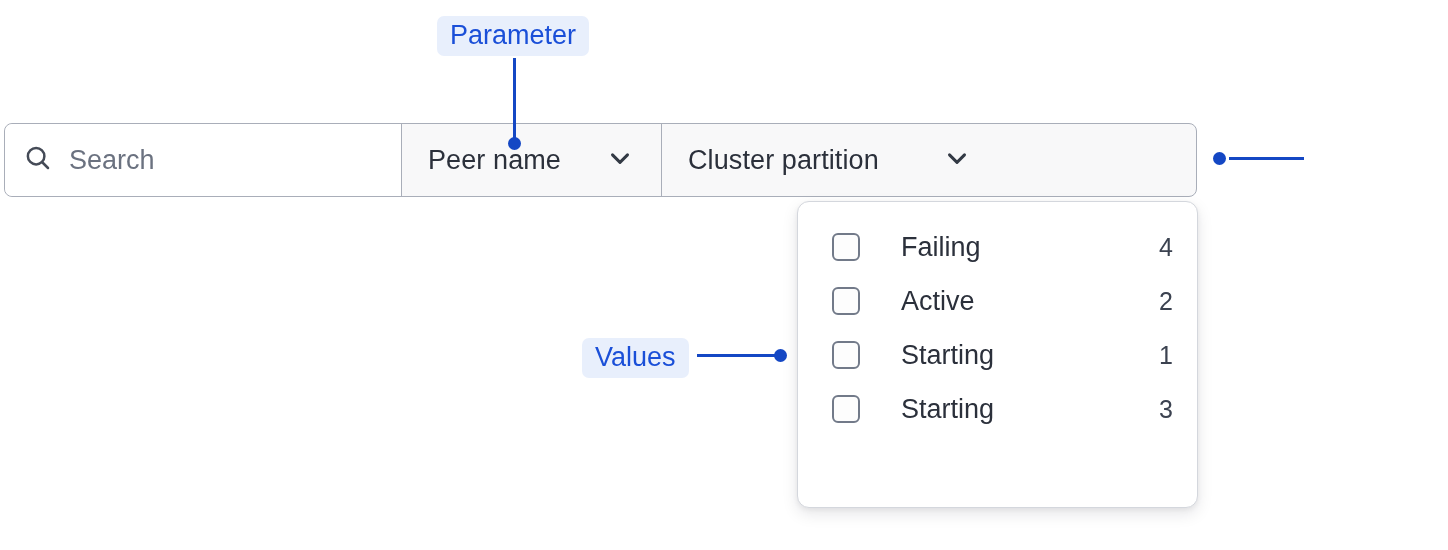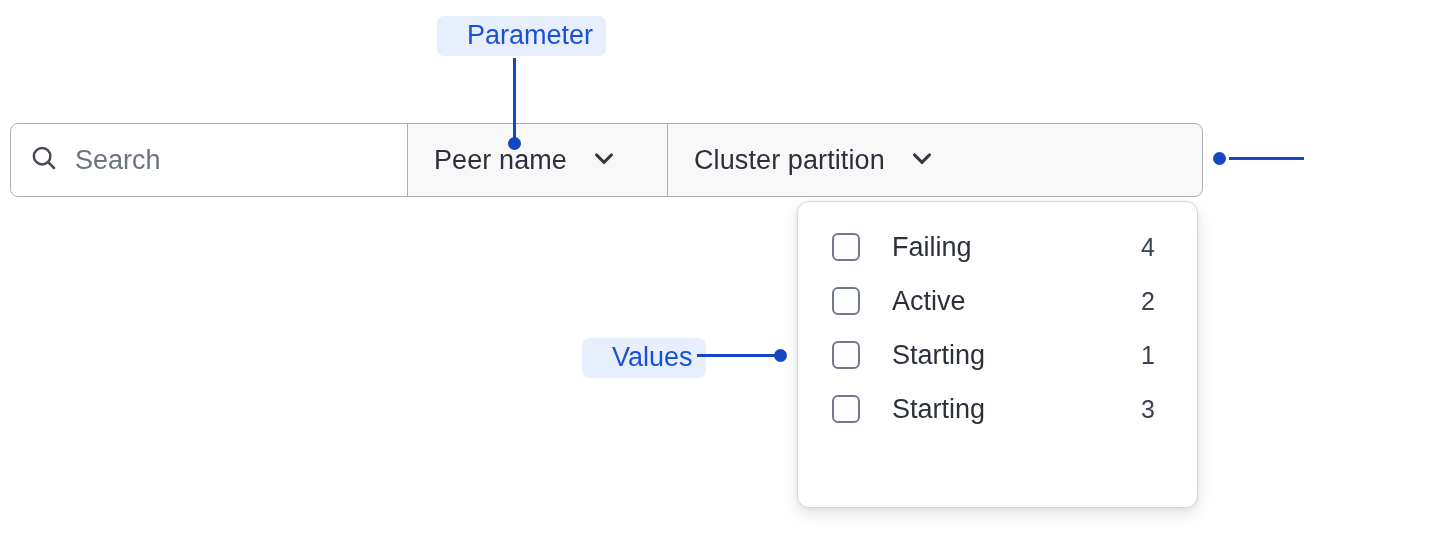--- a/index.html
+++ b/index.html
@@ -23,21 +23,20 @@
     left: 4px;
     top: 123px;
     width: 1193px;
     height: 74px;
     display: flex;
     align-items: stretch;
     border: 1px solid #a9aeb9;
     border-radius: 8px;
     background: #f8f8f9;
     overflow: hidden;
-    margin-left: 6px;
   }
   .search-cell {
     width: 397px;
     background: #ffffff;
     display: flex;
     align-items: center;
     gap: 16px;
     padding: 0 18px;
     border-right: 1px solid #a9aeb9;
     border-radius: 7px 0 0 7px;
@@ -51,21 +50,21 @@
     font-size: 27px;
     color: #2b303b;
     width: 100%;
     height: 100%;
   }
   .search-input::placeholder { color: #6b7280; opacity: 1; }
 
   .dd {
     display: flex;
     align-items: center;
-    justify-content: flex-start;
+    justify-content: space-between;
     gap: 22px;
     padding: 0 26px;
     background: #f8f8f9;
     border-right: 1px solid #a9aeb9;
     cursor: pointer;
     white-space: nowrap;
   }
   .dd:last-child { border-right: 0; }
   .dd-label {
     font-size: 27px;
@@ -84,22 +83,22 @@
     background: #ffffff;
     border: 1px solid #d4d7dd;
     border-radius: 12px;
     box-shadow: 0 6px 16px rgba(15, 23, 42, 0.10), 0 2px 5px rgba(15,23,42,0.06);
     padding: 18px 0;
   }
   .opt {
     display: flex;
     align-items: center;
     height: 54px;
-    padding: 0 42px 0 34px;
-    gap: 32px;
+    padding: 0 24px 0 34px;
+    gap: 41px;
     cursor: pointer;
   }
   .cbox {
     flex: 0 0 auto;
     width: 28px;
     height: 28px;
     border: 2px solid #727a89;
     border-radius: 6px;
     background: #fdfdfd;
   }
@@ -114,21 +113,21 @@
     color: #3b4250;
   }
 
   
   .anno {
     position: absolute;
     background: #e8effc;
     color: #1a4fd8;
     font-size: 27px;
     border-radius: 7px;
-    padding: 5px 13px 7px 30px;
+    padding: 5px 13px 7px 13px;
     white-space: nowrap;
     line-height: 1.05;
   }
   .anno-param { left: 437px; top: 16px; }
   .anno-filter { left: 1306px; top: 140px; }
   .anno-values { left: 582px; top: 338px; }
 
   .lead { position: absolute; background: #1447c4; }
   .lead-v { width: 3px; }
   .lead-h { height: 3px; }

